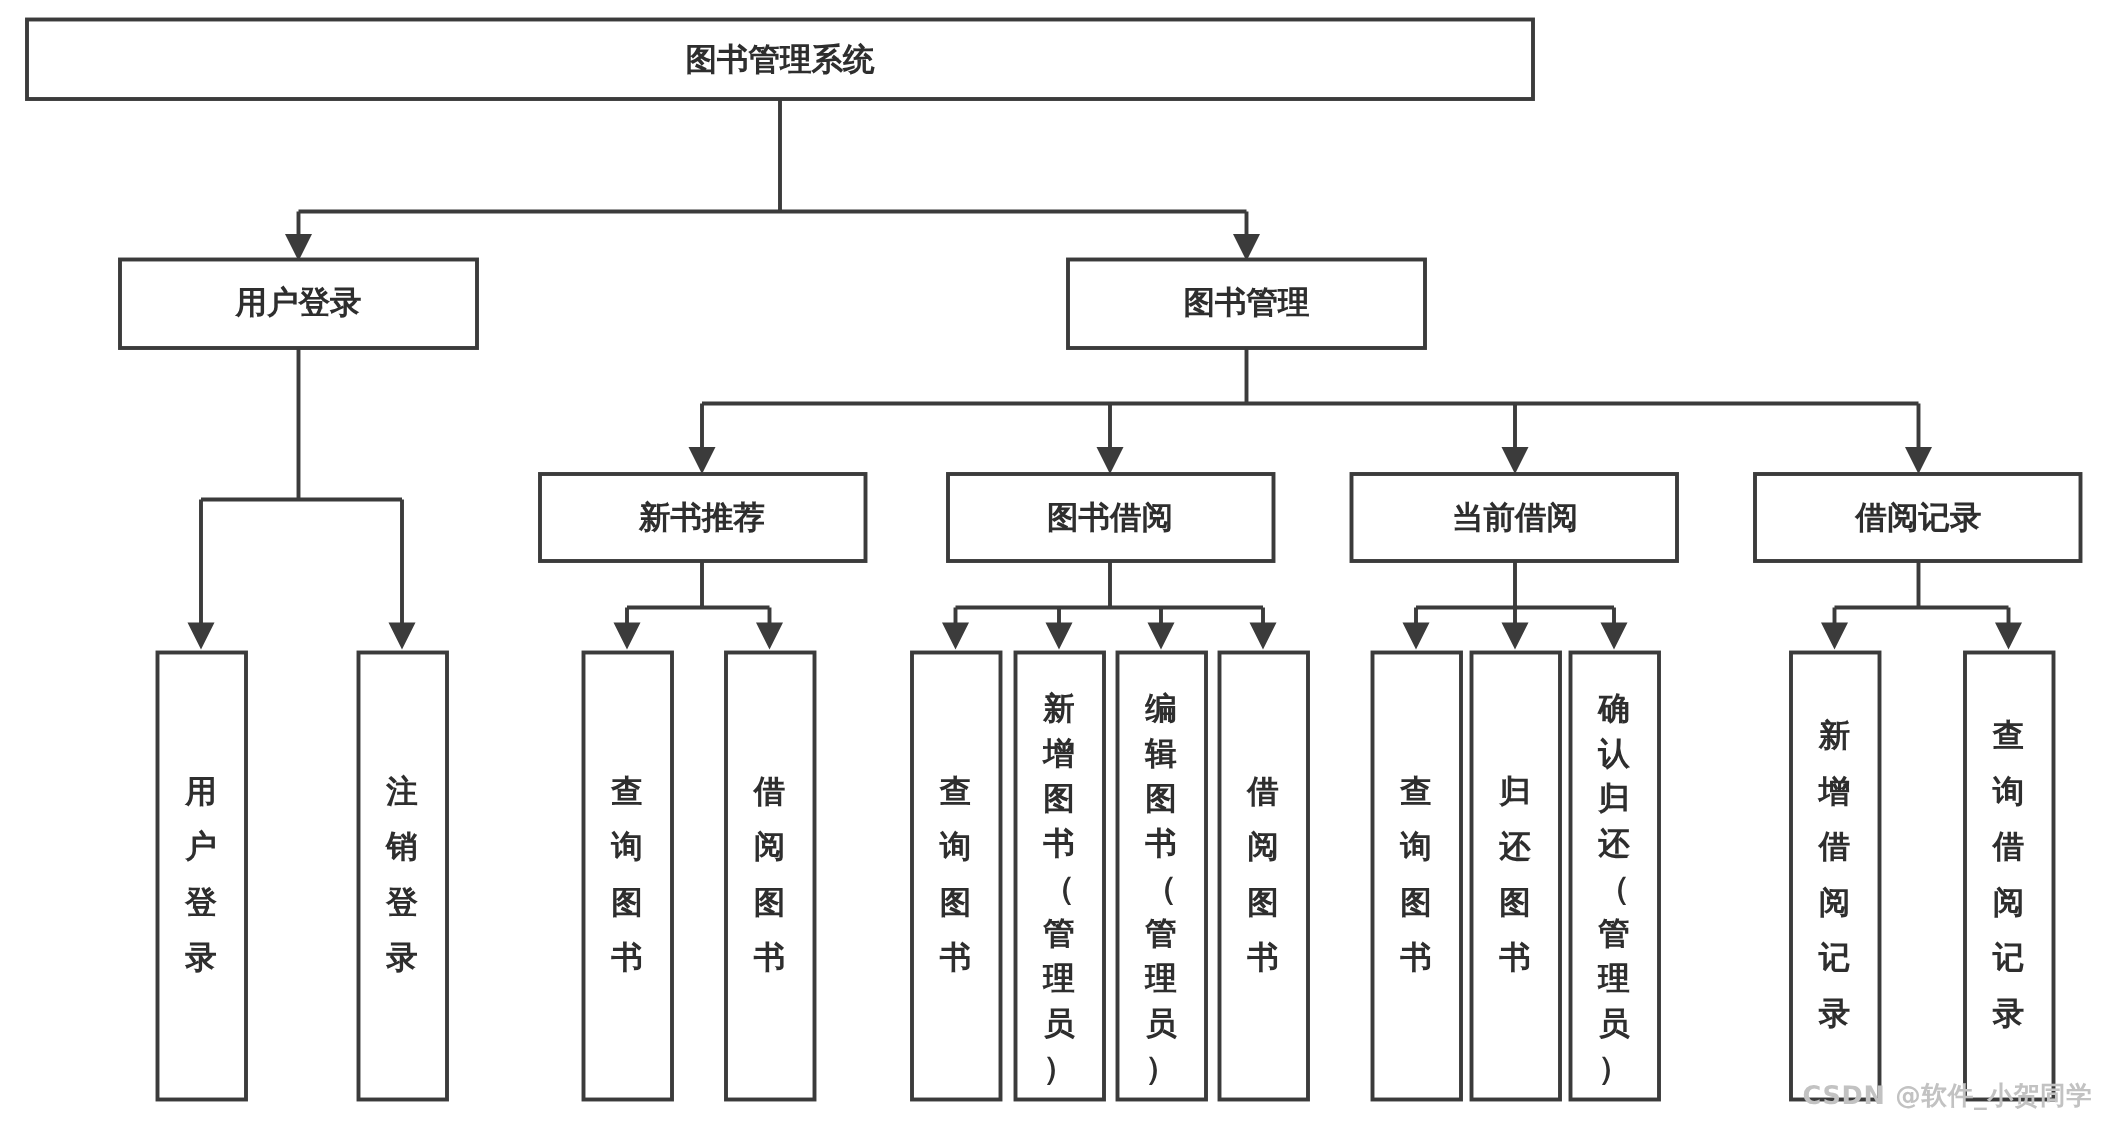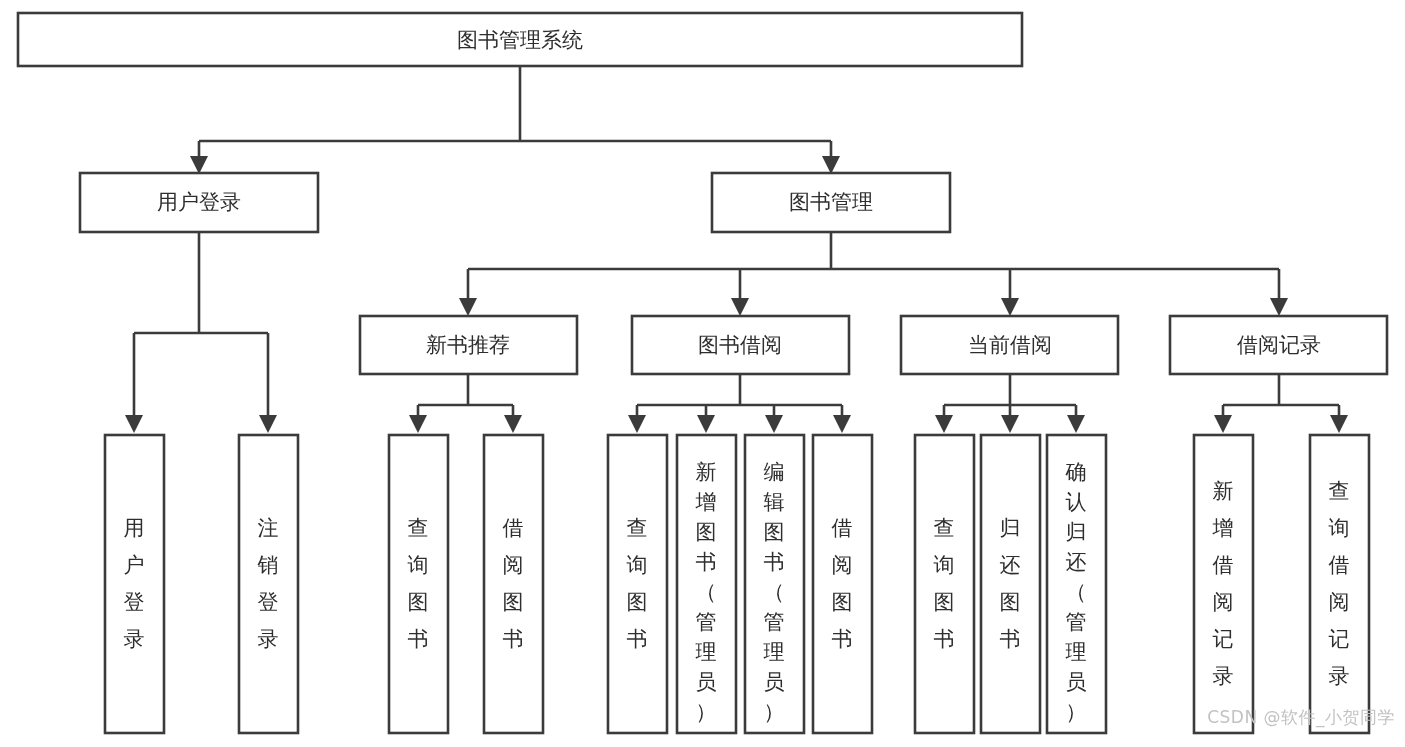--- a/index.html
+++ b/index.html
@@ -12,20 +12,21 @@
     width: 1405px;
     height: 747px;
     font-family: "DejaVu Sans", "Liberation Sans", sans-serif;
     overflow: hidden;
     position: relative;
   }
   #diagram-root {
     position: relative;
     width: 1405px;
     height: 747px;
+    font-weight: bold;
   }
   svg.diagram {
     position: absolute;
     top: 0;
     left: 0;
     width: 1405px;
     height: 747px;
     display: block;
   }
   .node-rect {
@@ -51,21 +52,21 @@
     text-anchor: middle;
     dominant-baseline: middle;
   }
   .node-label.vertical {
     font-size: 21px;
     letter-spacing: 0px;
   }
   .watermark {
     position: absolute;
     right: 10px;
-    bottom: 18px;
+    bottom: 5px;
     font-family: "DejaVu Sans", "Liberation Sans", sans-serif;
     font-size: 17px;
     color: #c2c2c2;
     white-space: nowrap;
     letter-spacing: 0.5px;
     user-select: none;
     margin-left: 10px;
   }
 </style>
 </head>

